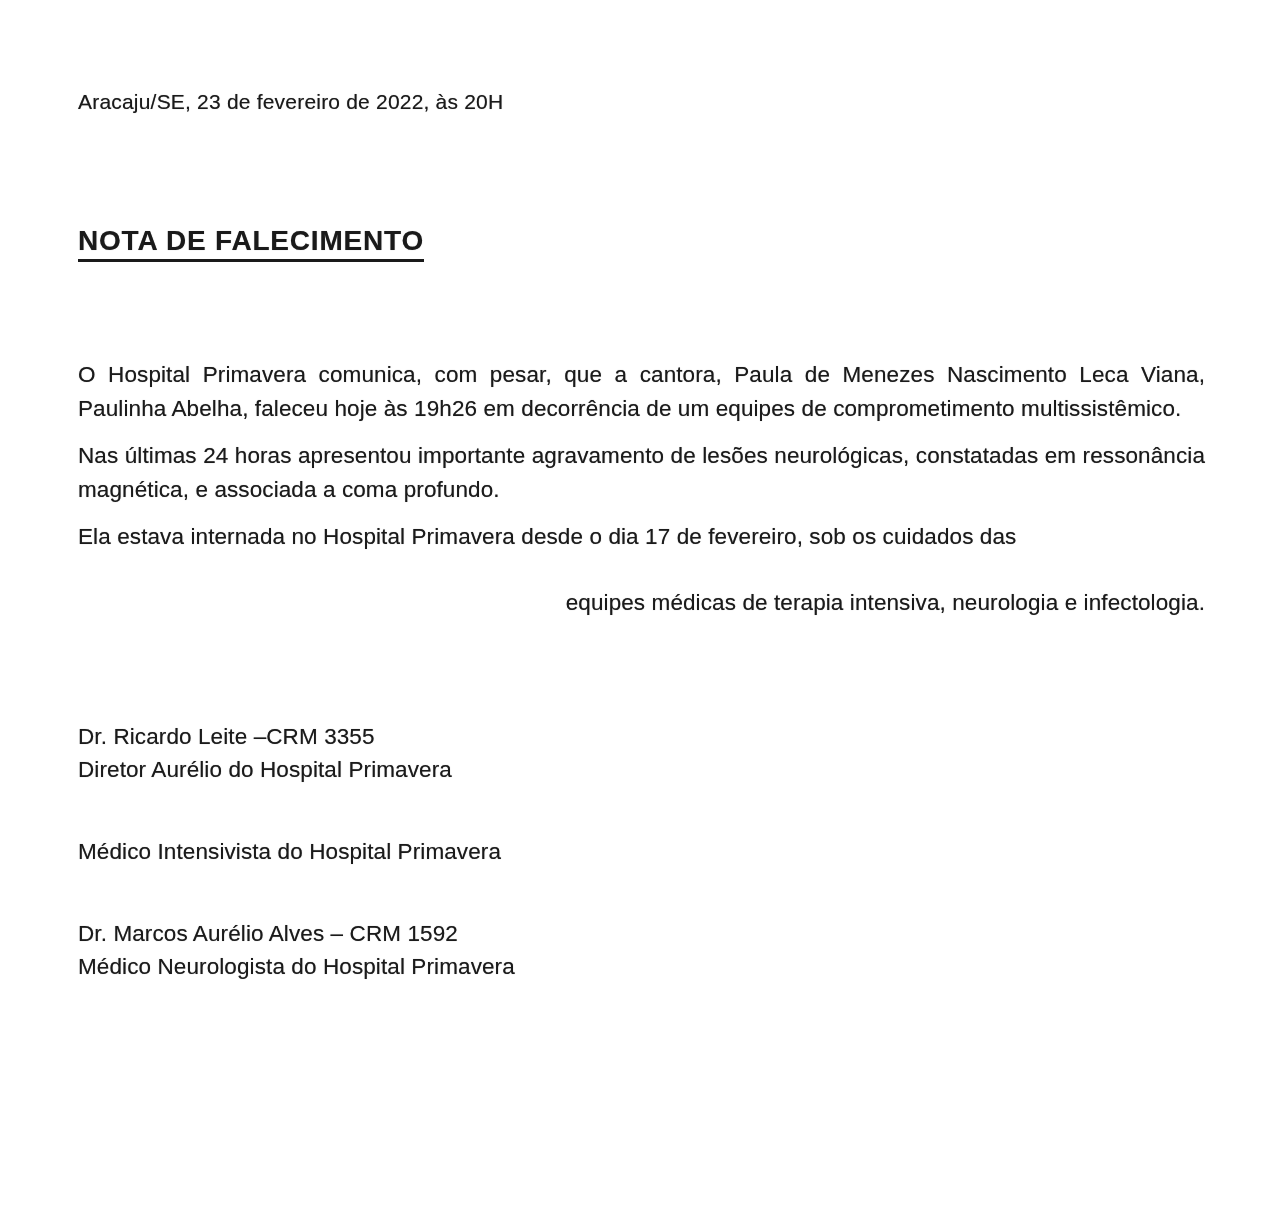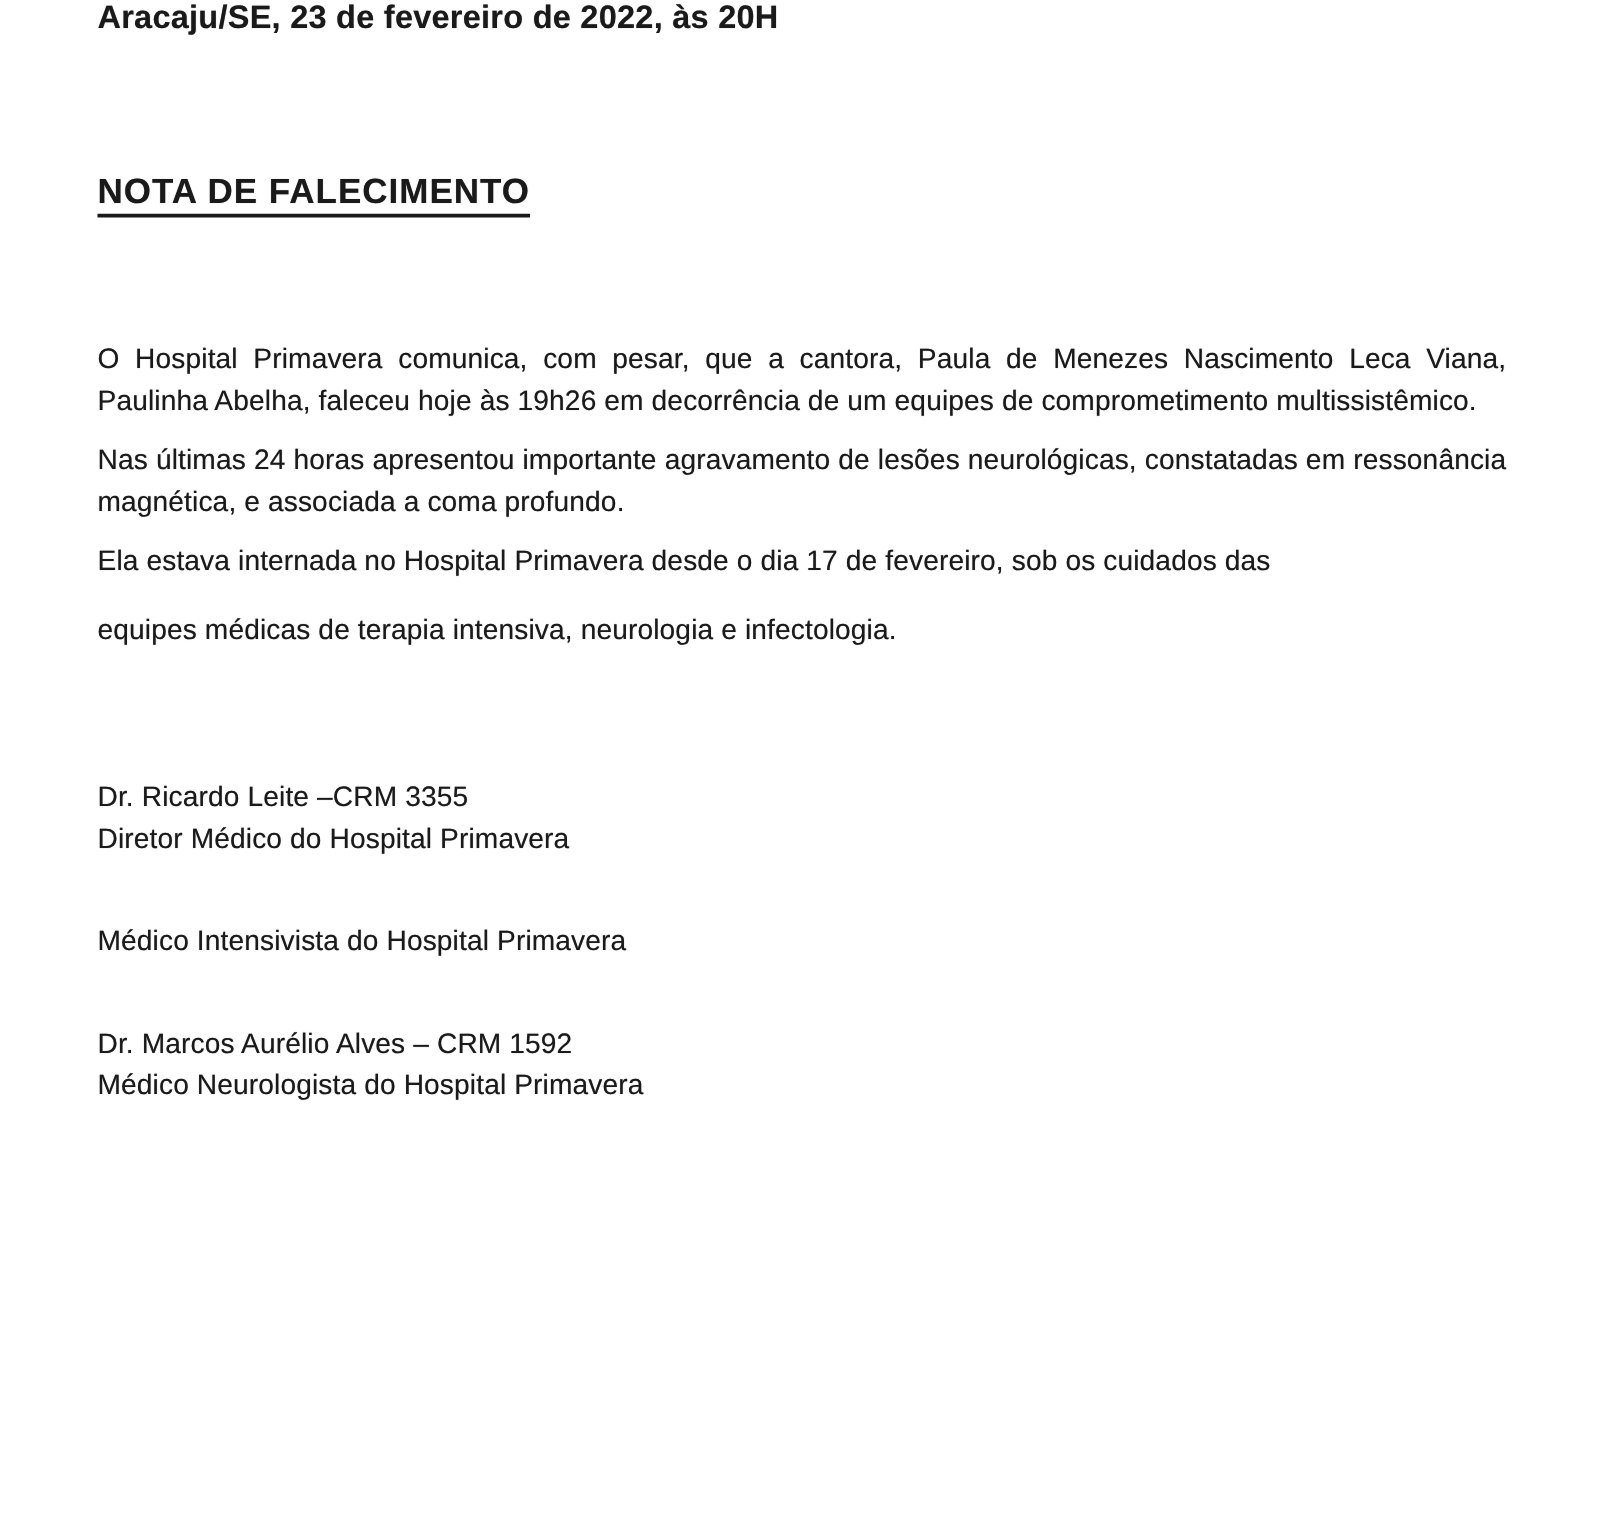--- a/index.html
+++ b/index.html
@@ -16,23 +16,24 @@
     height: 1211px;
     background: #ffffff;
     padding: 0 75px 0 78px;
   }
   
   .page p, .page h1 {
     text-shadow: 0 0 0.7px rgba(20,20,20,0.55);
     -webkit-font-smoothing: antialiased;
   }
   .dateline {
-    font-size: 26px;
+    padding-top: 88px;
+    font-size: 21px;
     line-height: 27px;
-    font-weight: bold;
+    font-weight: normal;
     letter-spacing: 0.2px;
   }
   .title-row {
     margin-top: 110px;
     text-align: left;
     font-size: 28px;
     line-height: 32px;
     font-weight: bold;
     letter-spacing: 0.8px;
   }
@@ -45,21 +46,21 @@
     margin-top: 96px;
   }
   .para {
     font-size: 22.5px;
     line-height: 34px;
     text-align: justify;
     letter-spacing: 0.1px;
   }
   .para + .para { margin-top: 13px; }
   .para.single { text-align: left; }
-  .para.spaced-line { margin-top: 21px; }
+  .para.spaced-line { margin-top: 32px; text-align: right; }
   .signatures {
     margin-top: 100px;
   }
   .sig-block { margin-top: 49px; }
   .sig-block:first-child { margin-top: 16px; }
   .sig-block p {
     font-size: 22.5px;
     line-height: 33px;
     text-align: left;
     letter-spacing: 0.1px;
@@ -80,21 +81,21 @@
     <p class="para">O Hospital Primavera comunica, com pesar, que a cantora, Paula de Menezes Nascimento Leca Viana, Paulinha Abelha, faleceu hoje às 19h26 em decorrência de um equipes de comprometimento multissistêmico.</p>
     <p class="para">Nas últimas 24 horas apresentou importante agravamento de lesões neurológicas, constatadas em ressonância magnética, e associada a coma profundo.</p>
     <p class="para single">Ela estava internada no Hospital Primavera desde o dia 17 de fevereiro, sob os cuidados das</p>
     <p class="para single spaced-line">equipes médicas de terapia intensiva, neurologia e infectologia.</p>
   </div>
 
   <div class="signatures">
 
     <div class="sig-block">
       <p>Dr. Ricardo Leite –CRM 3355</p>
-      <p>Diretor Médico do Hospital Primavera</p>
+      <p>Diretor Aurélio do Hospital Primavera</p>
     </div>
 
     <div class="sig-block">
       <p>Médico Intensivista do Hospital Primavera</p>
     </div>
 
     <div class="sig-block">
       <p>Dr. Marcos Aurélio Alves – CRM 1592</p>
       <p>Médico Neurologista do Hospital Primavera</p>
     </div>

